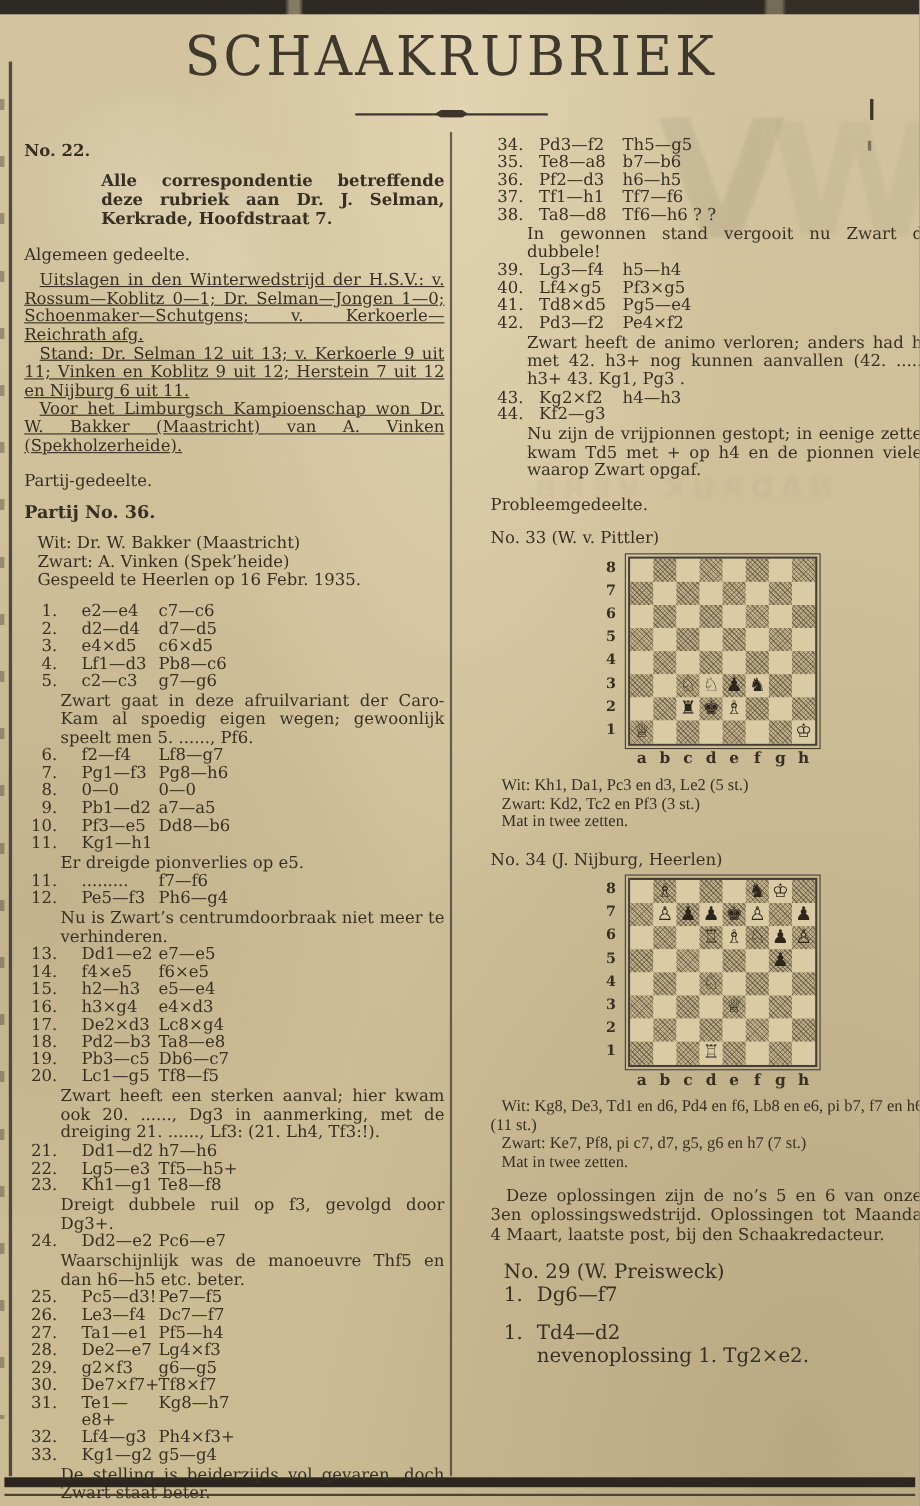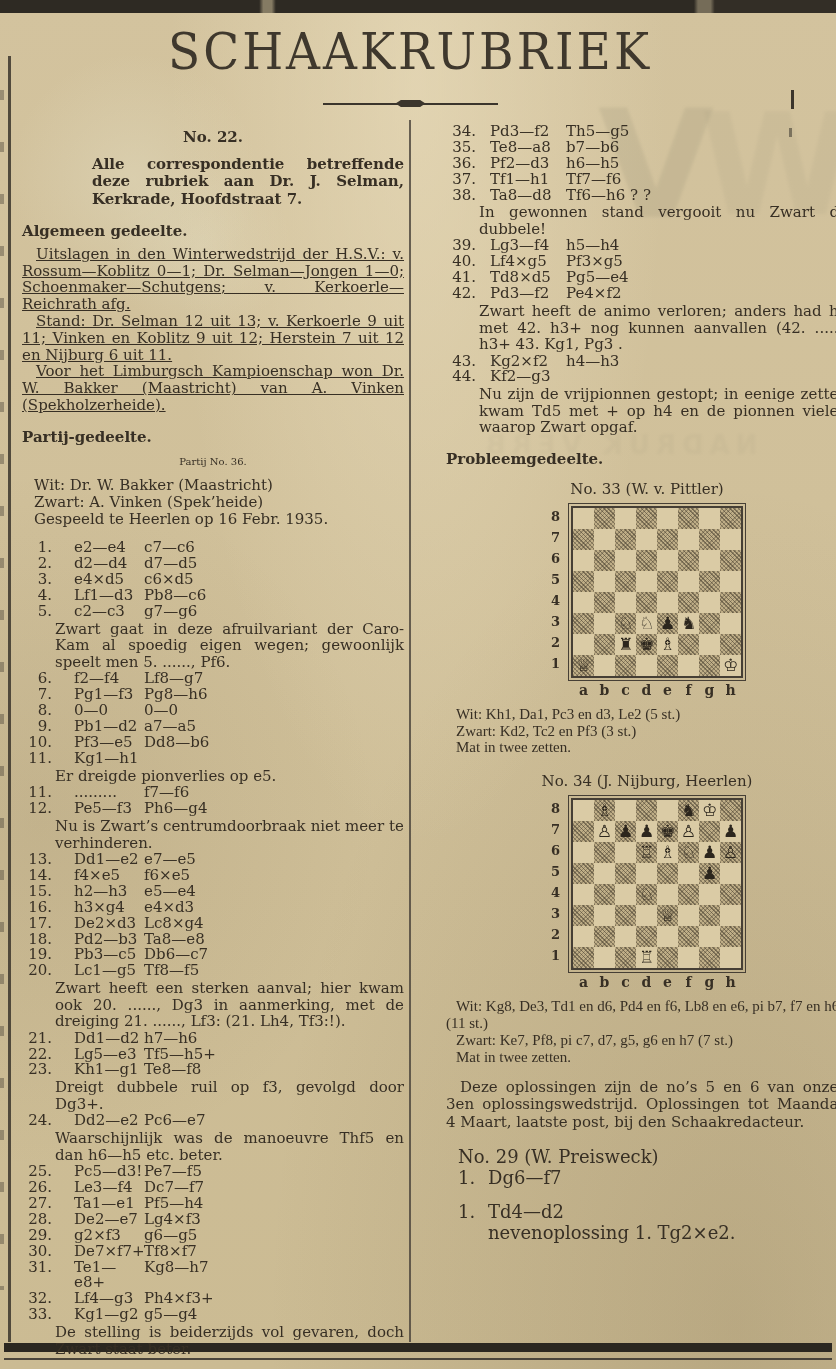--- a/index.html
+++ b/index.html
@@ -38,27 +38,27 @@
   .masthead{position:absolute;left:0;top:24px;width:820px;text-align:center;
     font-size:47px;letter-spacing:3px;color:#3f382d;transform:scaleY(1.06);
     font-family:"DejaVu Serif","Liberation Serif",serif;}
   .ornament{position:absolute;left:323px;top:100px;width:175px;height:7px;}
   .ornament .line{position:absolute;left:0;top:3px;width:100%;height:2px;background:#3b352c;}
   .ornament .diamond{position:absolute;left:50%;top:0;width:30px;height:7px;background:#3b352c;
     transform:translateX(-50%);clip-path:polygon(0 50%,18% 0,82% 0,100% 50%,82% 100%,18% 100%);}
   
   .colL{position:absolute;left:22px;top:128px;width:382px;}
   .colR{position:absolute;left:424px;top:124px;width:402px;margin-left:22px;}
-  .centered{text-align:center;}
+  .centered{text-align:left;}
   .b{font-weight:bold;}
   .issue-no{font-size:15px;margin-bottom:10px;}
   .corr{font-weight:bold;font-size:15px;line-height:1.15;margin:0 0 0 70px;text-align:justify;}
-  h3.sec{font-size:15px;margin:14px 0 6px 0;font-weight:bold;}
+  h3.sec{font-size:15px;margin:14px 0 6px 0;font-weight:normal;}
   p.body{font-size:15px;line-height:1.12;margin:0;text-indent:14px;text-align:justify;text-decoration:underline;}
-  .gametitle{font-size:10px;font-weight:normal;margin:10px 0 10px 0;}
+  .gametitle{font-size:16px;font-weight:bold;margin:10px 0 10px 0;}
   .gamehead{font-size:15px;line-height:1.15;padding-left:12px;margin-bottom:12px;}
   
   .moves{font-size:15px;}
   .mrow{display:grid;grid-template-columns:30px 22px 70px auto;line-height:1.06;}
   .colR .mrow{grid-template-columns:30px 14px 76px auto;}
   .mno{text-align:right;}
   .note{padding-left:33px;text-align:justify;line-height:1.10;margin:1px 0;}
   
   .probtitle{font-size:15px;margin:12px 0 4px 0;}
   .diagram{margin:8px 0 6px 0;}

